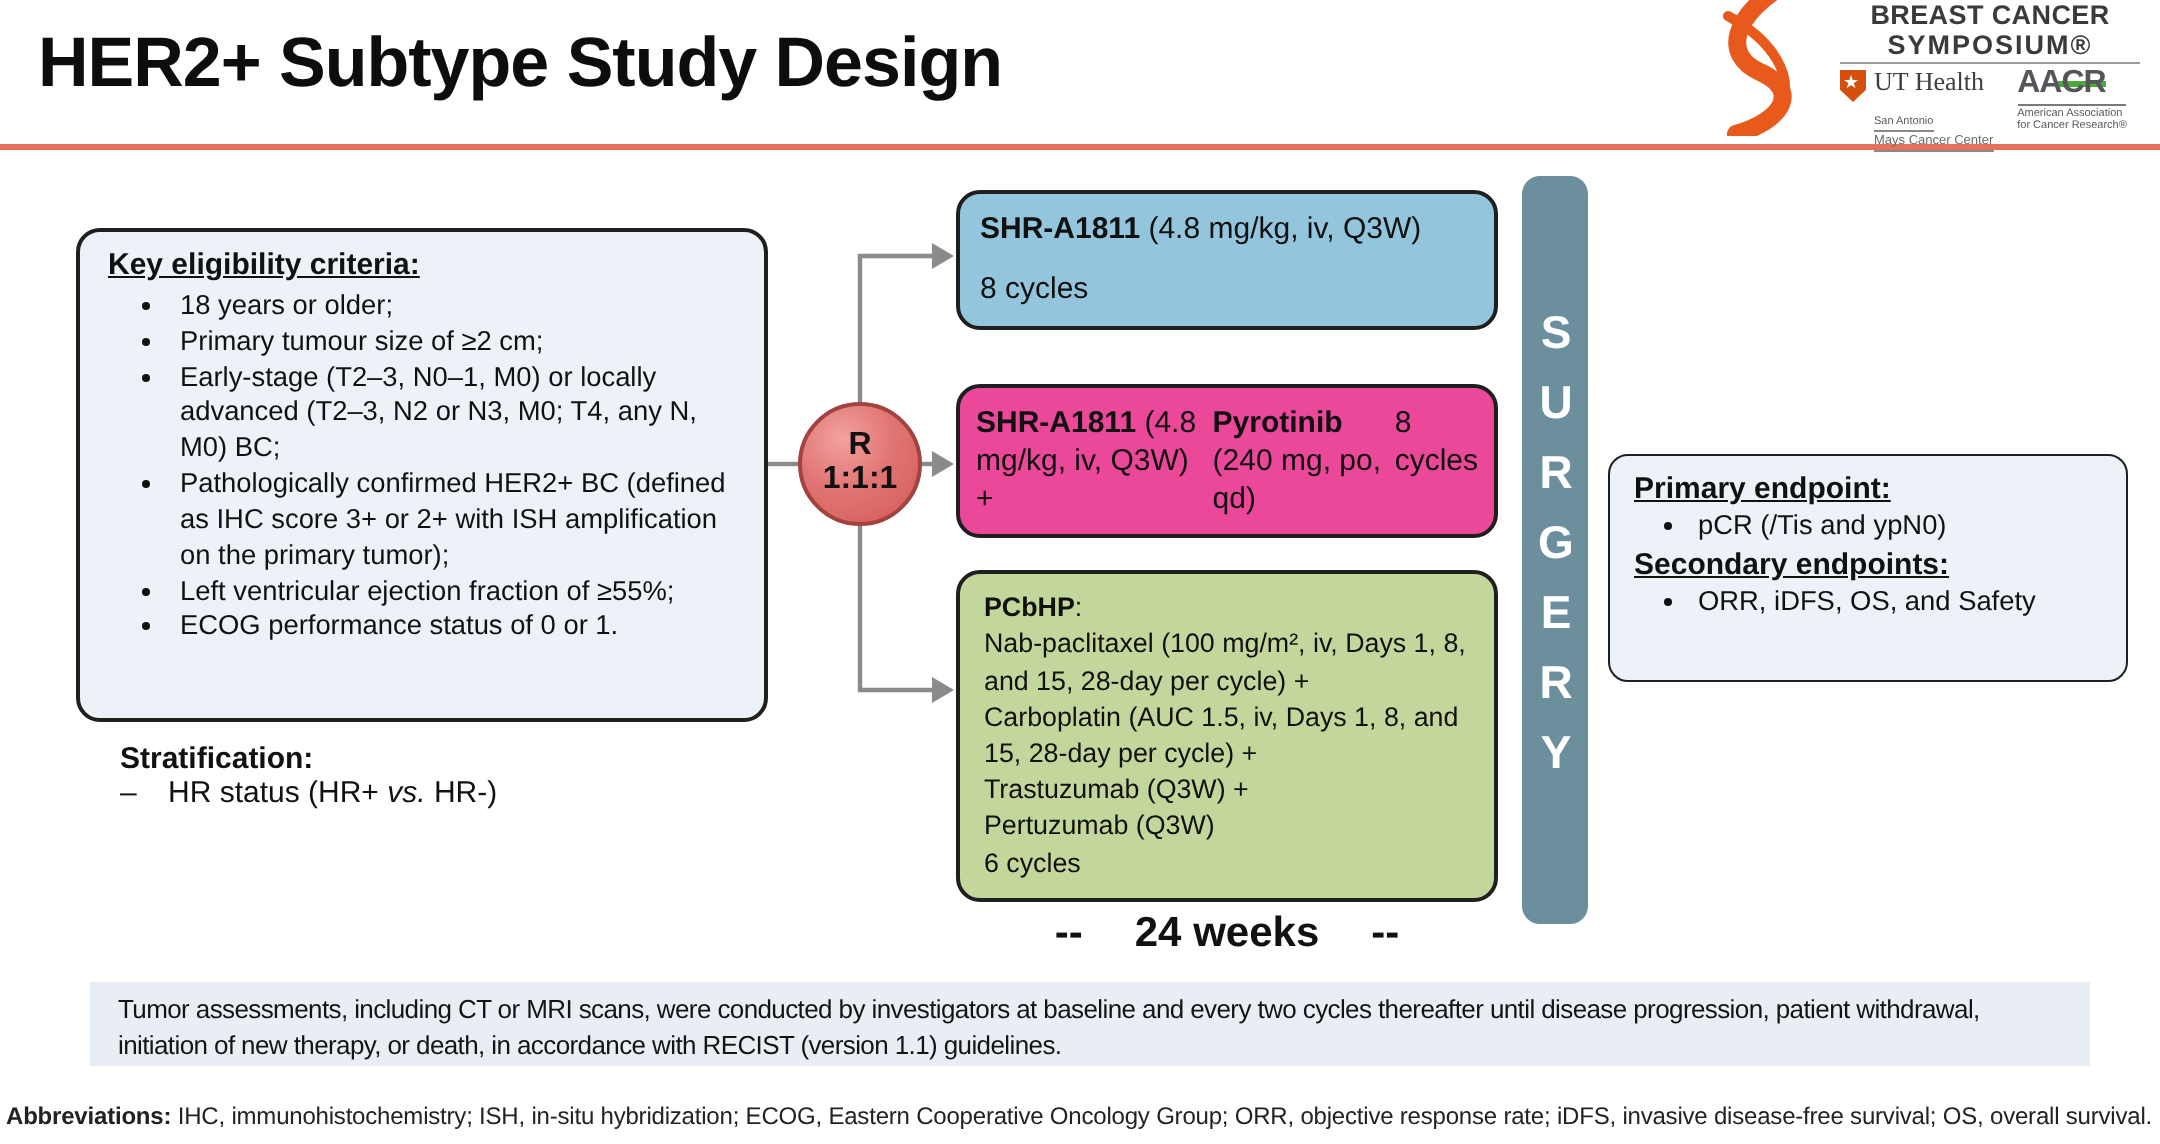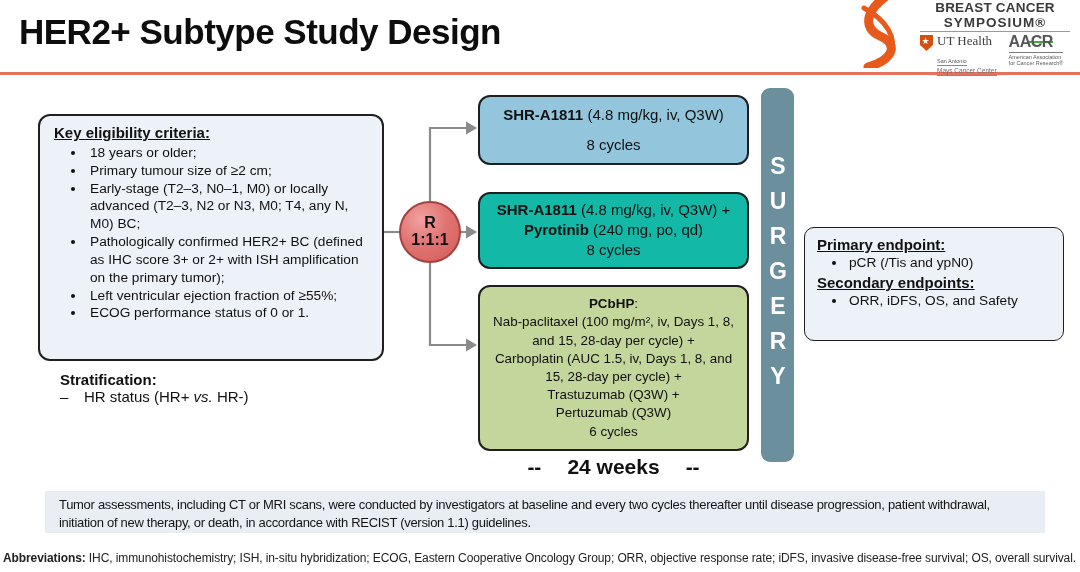--- a/index.html
+++ b/index.html
@@ -68,25 +68,25 @@
     border-radius: 50%;
     background: radial-gradient(circle at 35% 28%, #F2A2A0 0%, #E07573 45%, #D45A58 100%);
     border: 2px solid #A34341;
     display: flex; flex-direction: column; align-items: center; justify-content: center;
     color: #111; font-weight: bold;
   }
   .rand .r { font-size: 16px; line-height: 1.05; }
   .rand .ratio { font-size: 16px; line-height: 1.05; }
 
   
-  .arm { left: 478px; width: 271px; text-align: center; color: #111; }
+  .arm { left: 478px; width: 271px; color: #111; }
   .arm1 { top: 95px; height: 70px; background: #93C6DC; padding: 9px 10px 8px;
           display:flex; flex-direction:column; justify-content:space-between; }
-  .arm2 { top: 192px; height: 77px; background: #14b8a6; padding: 9px 8px;
-          display:flex; flex-direction:column; justify-content:center; gap:1px; }
+  .arm2 { top: 192px; height: 77px; background: #ec4899; padding: 9px 8px;
+          display:flex; flex-direction:row; justify-content:center; gap:1px; }
   .arm3 { top: 285px; height: 166px; background: #C3D69B; padding: 8px 12px;
           display:flex; flex-direction:column; justify-content:center; }
   .arm .line { font-size: 15px; line-height: 1.25; }
   .arm3 .line { font-size: 13.4px; line-height: 1.36; }
   .arm b { font-weight: bold; }
 
   
   .timeline { position: absolute; left: 478px; top: 455px; width: 271px; text-align: center;
               font-weight: bold; font-size: 21px; color: #111; }
   .timeline .gap { display: inline-block; width: 26px; }

